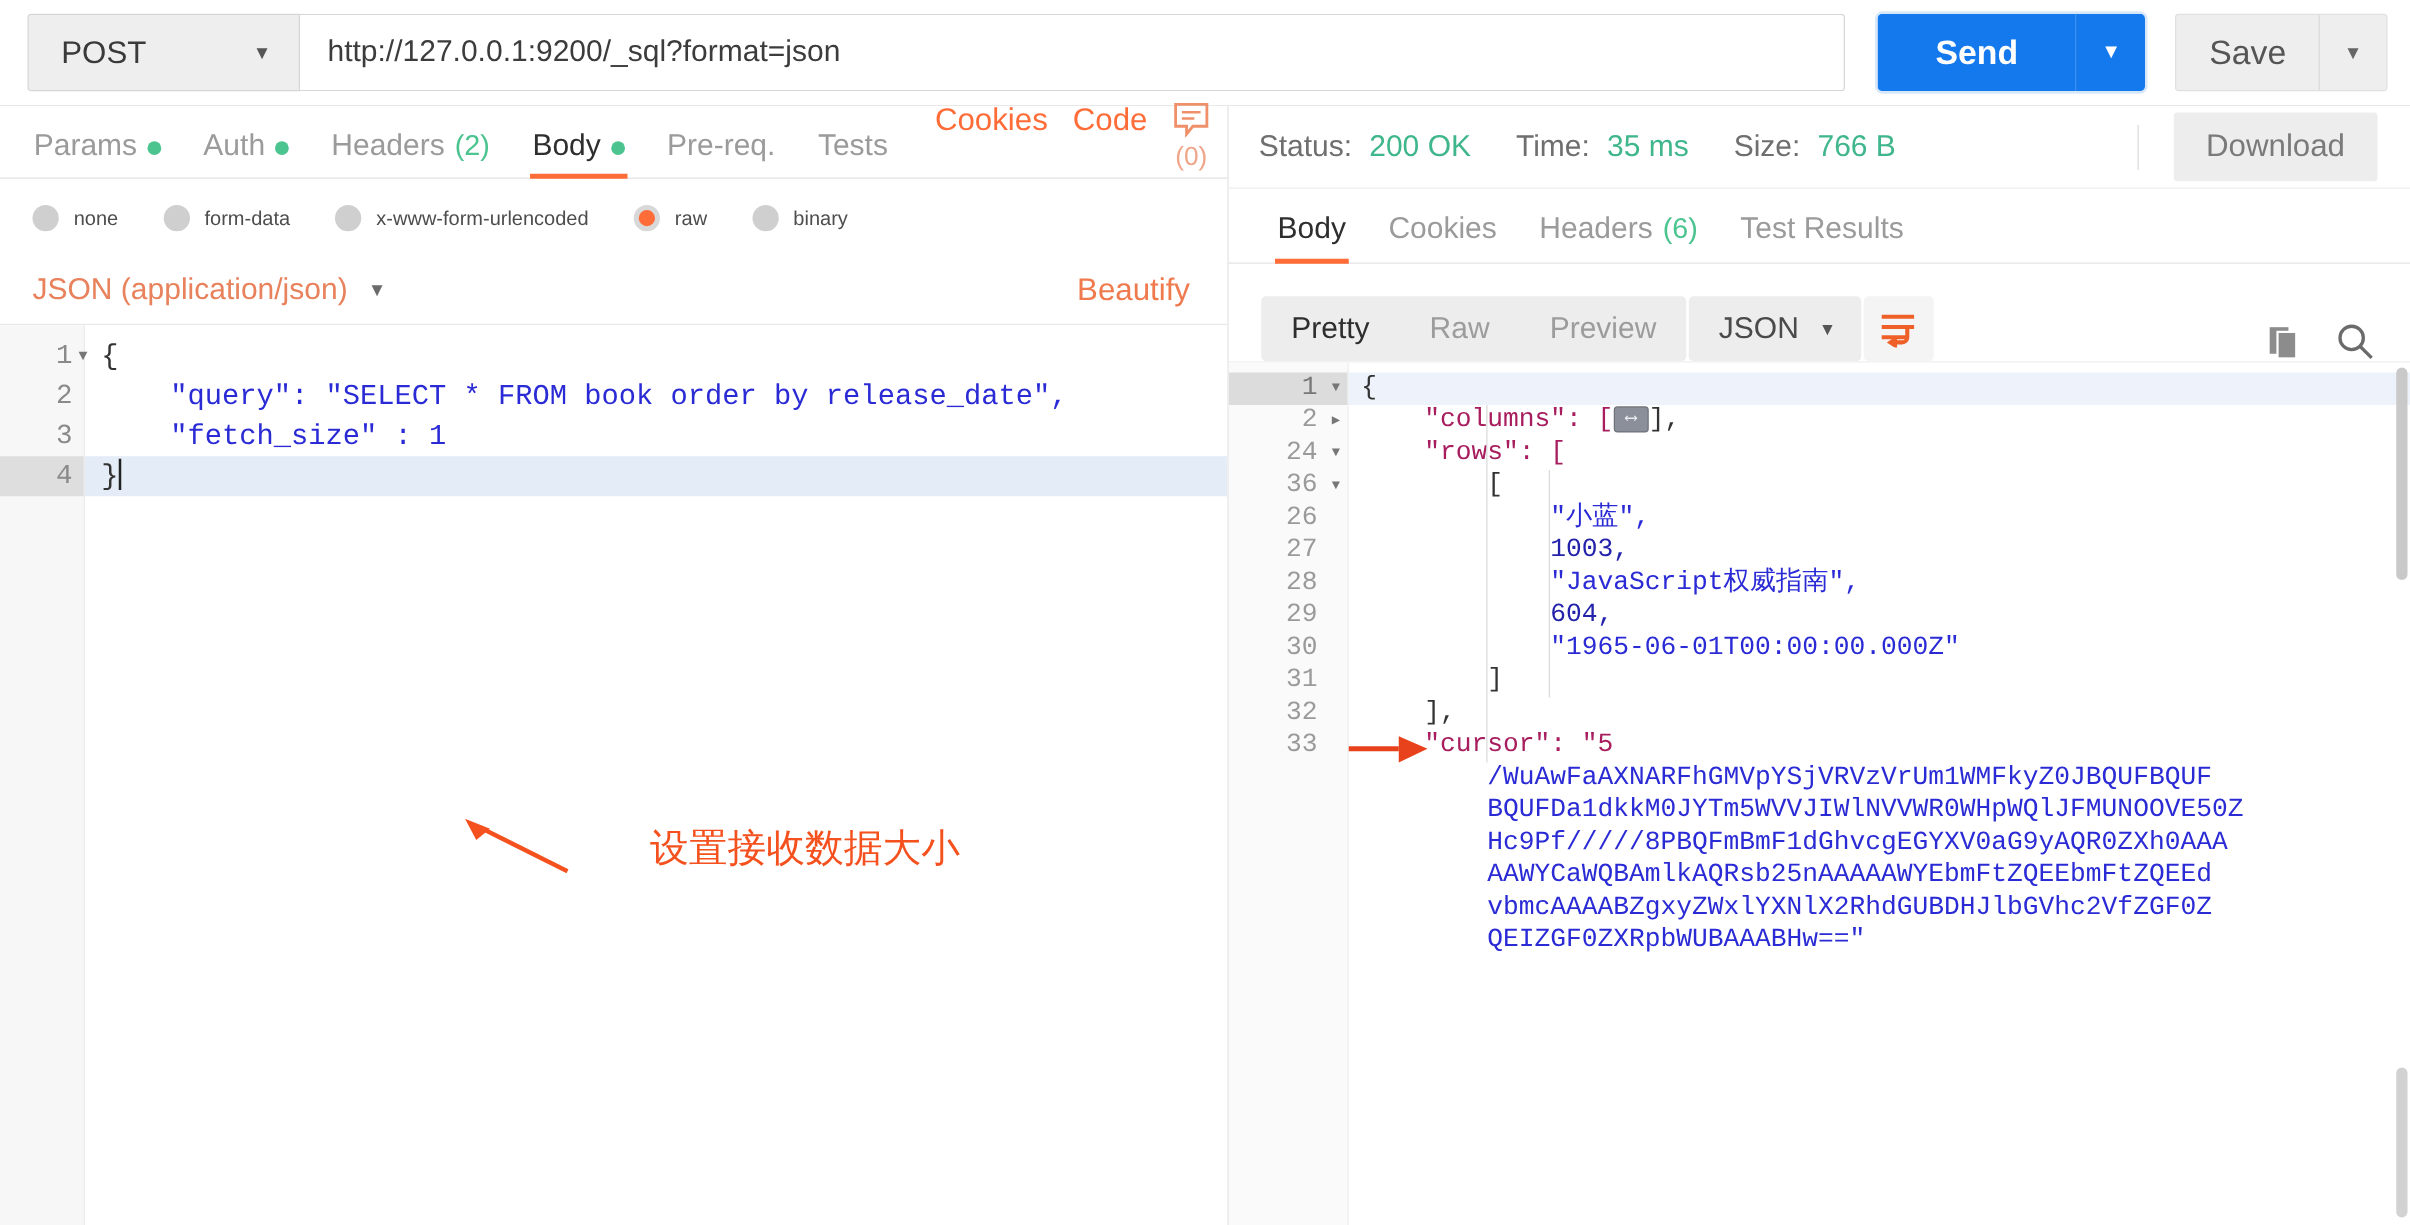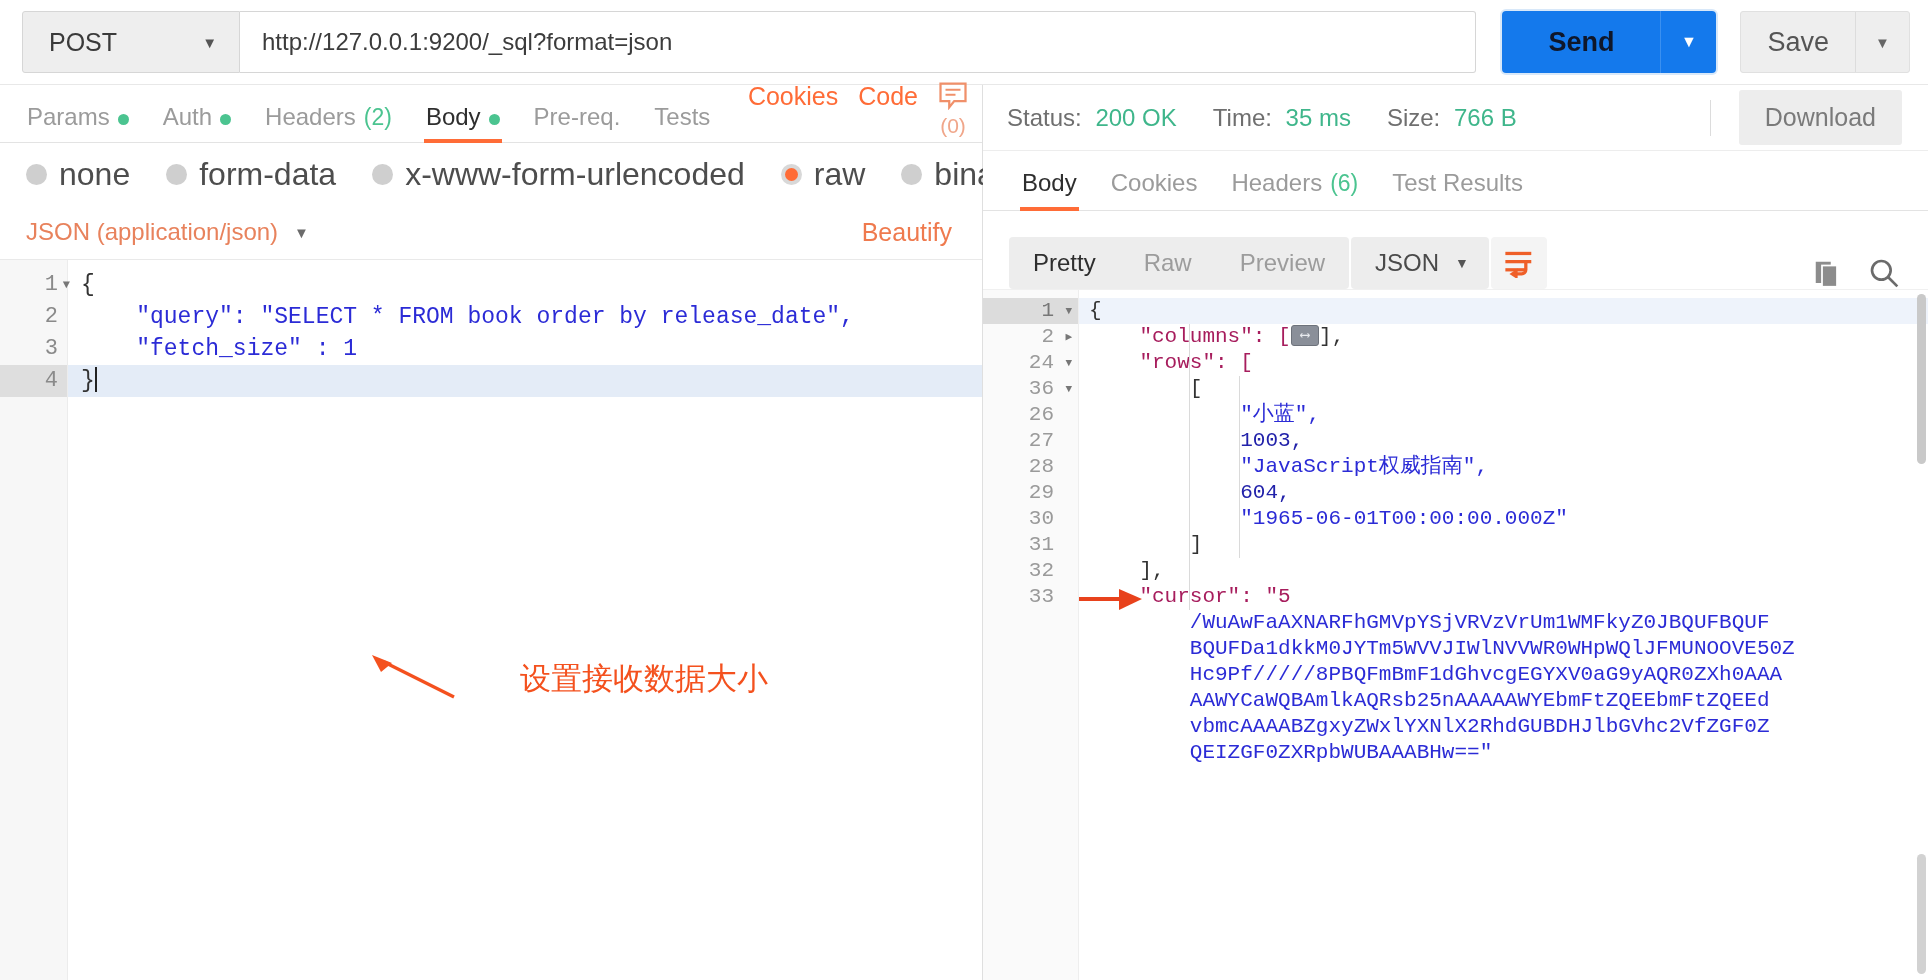--- a/index.html
+++ b/index.html
@@ -62,21 +62,21 @@
   .send-group {
     display: flex;
     margin-left: 26px;
     height: 62px;
     border-radius: 4px;
     overflow: hidden;
     box-shadow: 0 0 0 2px rgba(40,125,222,0.18);
   }
   .send-btn {
     background: #1479ec;
-    color: #0f172a;
+    color: #ffffff;
     font-size: 27px;
     font-weight: bold;
     width: 158px;
     display: flex; align-items: center; justify-content: center;
     cursor: pointer;
   }
   .send-caret {
     background: #1479ec;
     color: #fff;
     width: 56px;
@@ -199,23 +199,23 @@
   .body-types {
     height: 62px;
     flex: 0 0 62px;
     display: flex;
     align-items: center;
     padding-left: 26px;
     gap: 36px;
   }
   .radio {
     display: flex;
-    align-items: center;
+    align-items: flex-end;
     gap: 12px;
-    font-size: 32px;
+    font-size: 16px;
     color: #4d4d4d;
     cursor: pointer;
     white-space: nowrap;
   }
   .rc {
     width: 21px; height: 21px;
     border-radius: 50%;
     background: #cfcfcf;
     flex: 0 0 21px;
     position: relative;

